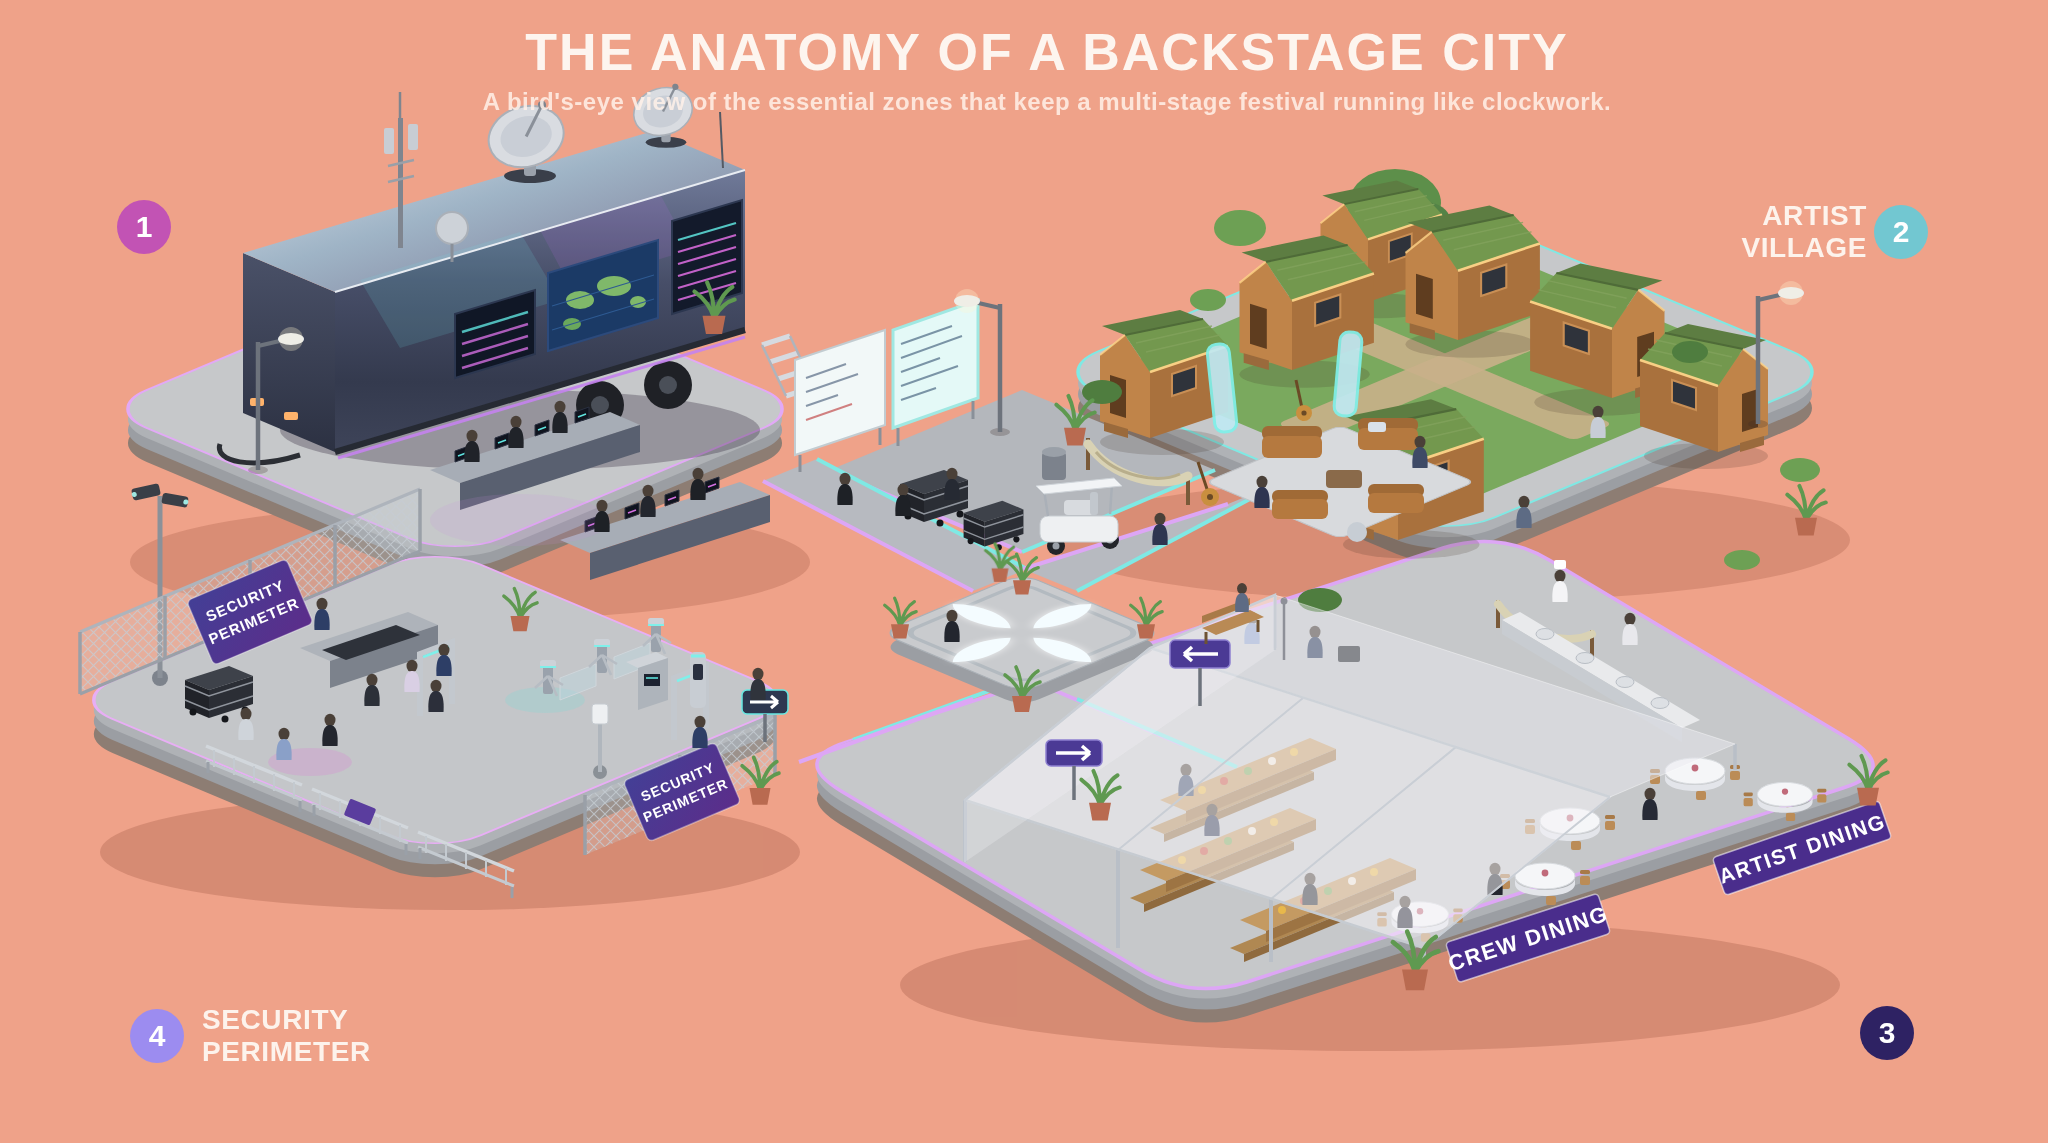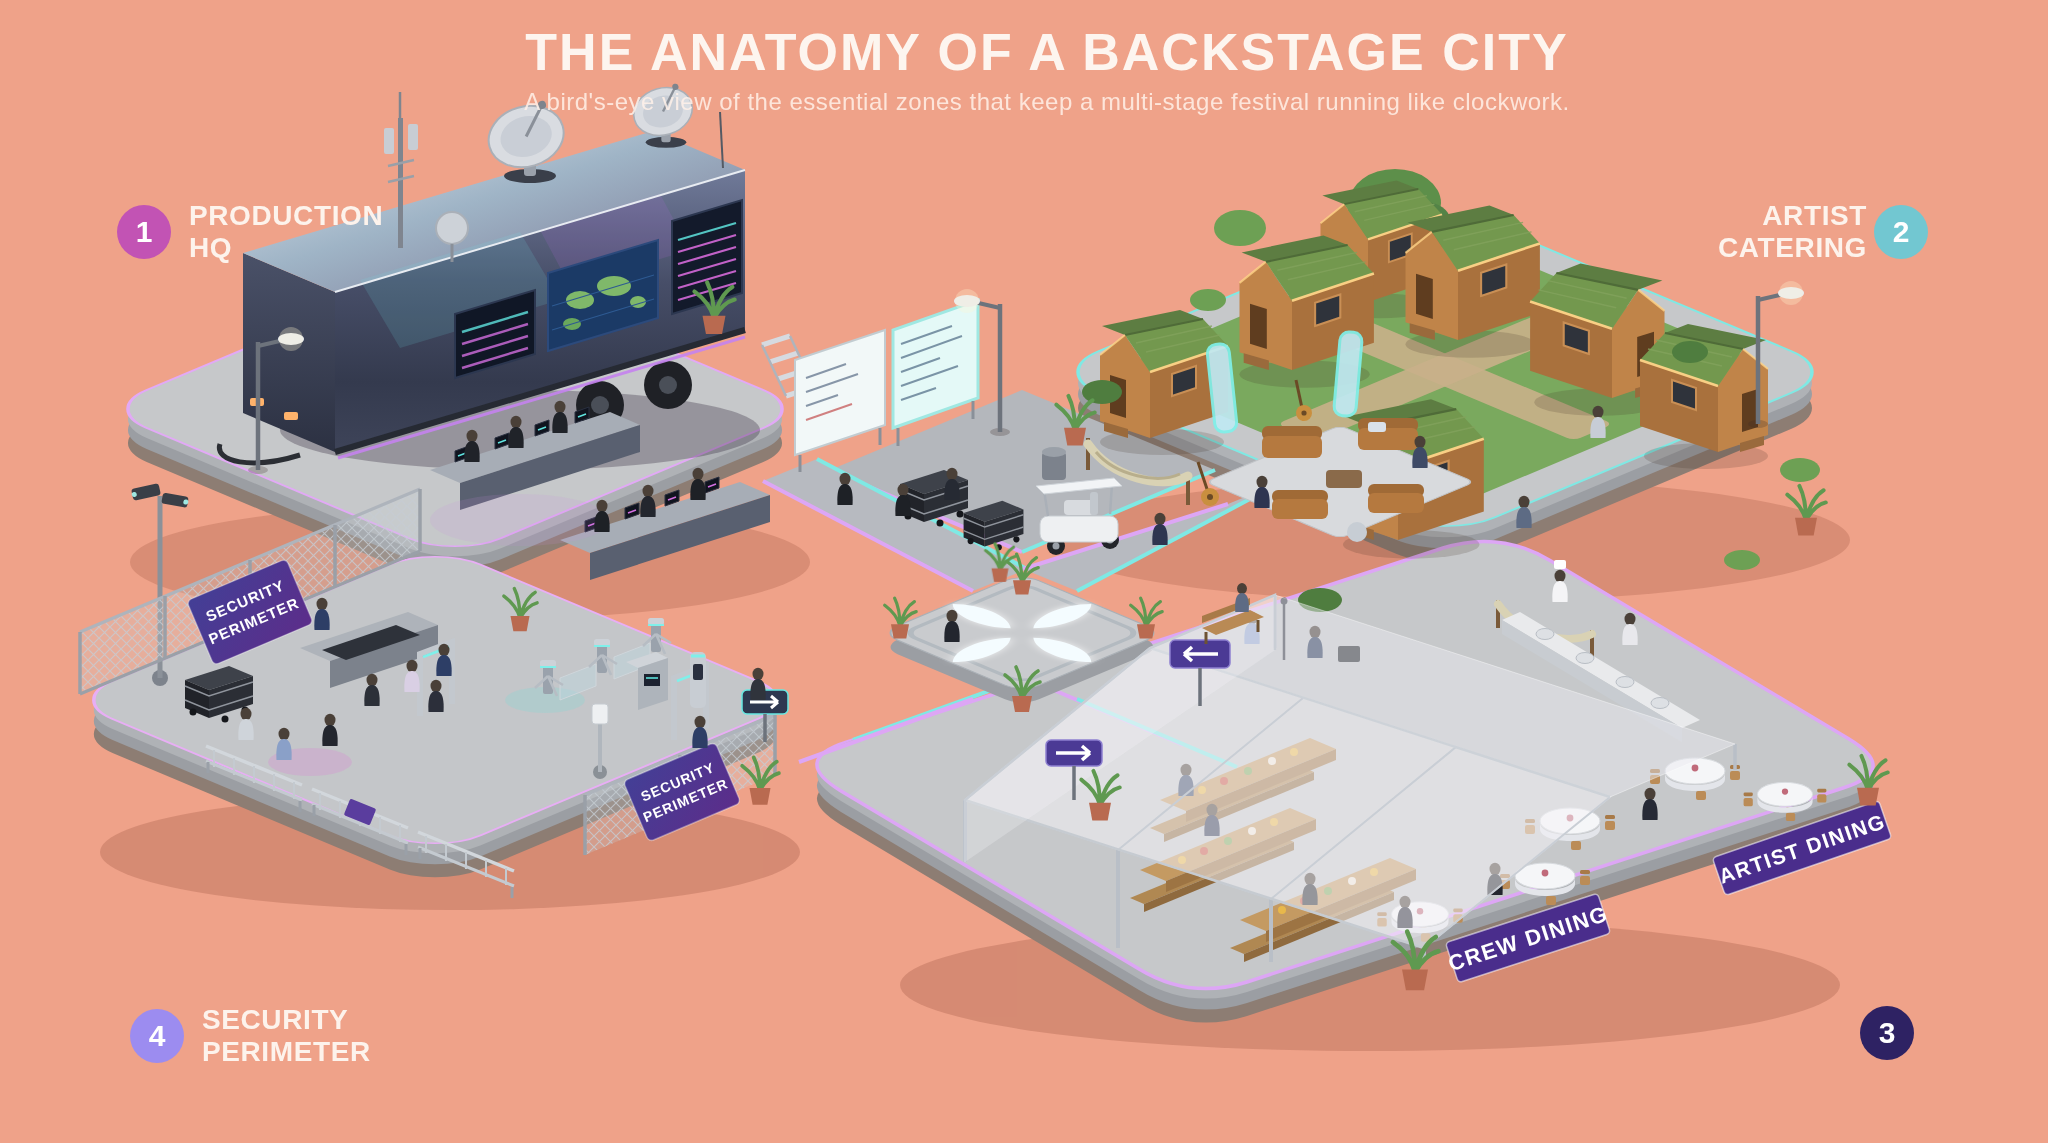--- a/index.html
+++ b/index.html
@@ -1,20 +1,20 @@
 <!DOCTYPE html>
 <html><head>
 <meta charset="utf-8">
 <style>
   html,body{margin:0;padding:0}
   body{width:2048px;height:1143px;position:relative;overflow:hidden;
        background:#efa289;font-family:"Liberation Sans",sans-serif;}
   .hdr{position:absolute;left:0;right:0;text-align:center;color:#fdf5ef;margin-left:46px;}
   .title{top:22px;font-size:52px;font-weight:bold;letter-spacing:2px;}
-  .subtitle{top:88px;font-size:24px;font-weight:normal;color:rgba(255,241,233,.85);letter-spacing:.5px;}
+  .subtitle{top:88px;font-size:24px;font-weight:bold;color:rgba(255,241,233,.85);letter-spacing:.5px;}
   .zone{position:absolute;display:flex;align-items:center;gap:18px;}
   .zone .txt{font-size:28px;font-weight:bold;line-height:1.15;letter-spacing:.6px;color:#fdf3ec;}
   .zone .badge{width:54px;height:54px;border-radius:50%;display:flex;align-items:center;
                justify-content:center;font-size:30px;font-weight:bold;color:#fff;flex:0 0 auto;}
   .zone.right{flex-direction:row;}
   .zone.right .txt{text-align:right;order:0;}
   .zone.right .badge{order:1;}
   #z1{left:117px;top:200px;}
   #z1 .badge{background:#c253b4;}
   #z2{right:120px;top:200px;gap:7px;}
@@ -619,29 +619,25 @@
 
 <use href="#prs" transform="translate(1160,545)" style="color:#2e3550"></use>
 <use href="#prs" transform="translate(952,642)" style="color:#23262e"></use>
 </svg>
 
 <div class="hdr title">THE ANATOMY OF A BACKSTAGE CITY</div>
 <div class="hdr subtitle">A bird's-eye view of the essential zones that keep a multi-stage festival running like clockwork.</div>
 
 <div class="zone" id="z1">
   <div class="badge">1</div>
-  <div class="txt">
-    <div>PRODUCTION</div>
-    <div>HQ</div>
-  </div>
 </div>
 <div class="zone right" id="z2">
   <div class="txt">
     <div>ARTIST</div>
-    <div>CATERING</div>
+    <div>VILLAGE</div>
   </div>
   <div class="badge">2</div>
 </div>
 <div class="zone right" id="z3">
   <div class="badge">3</div>
 </div>
 <div class="zone" id="z4">
   <div class="badge">4</div>
   <div class="txt">
     <div>SECURITY</div>

